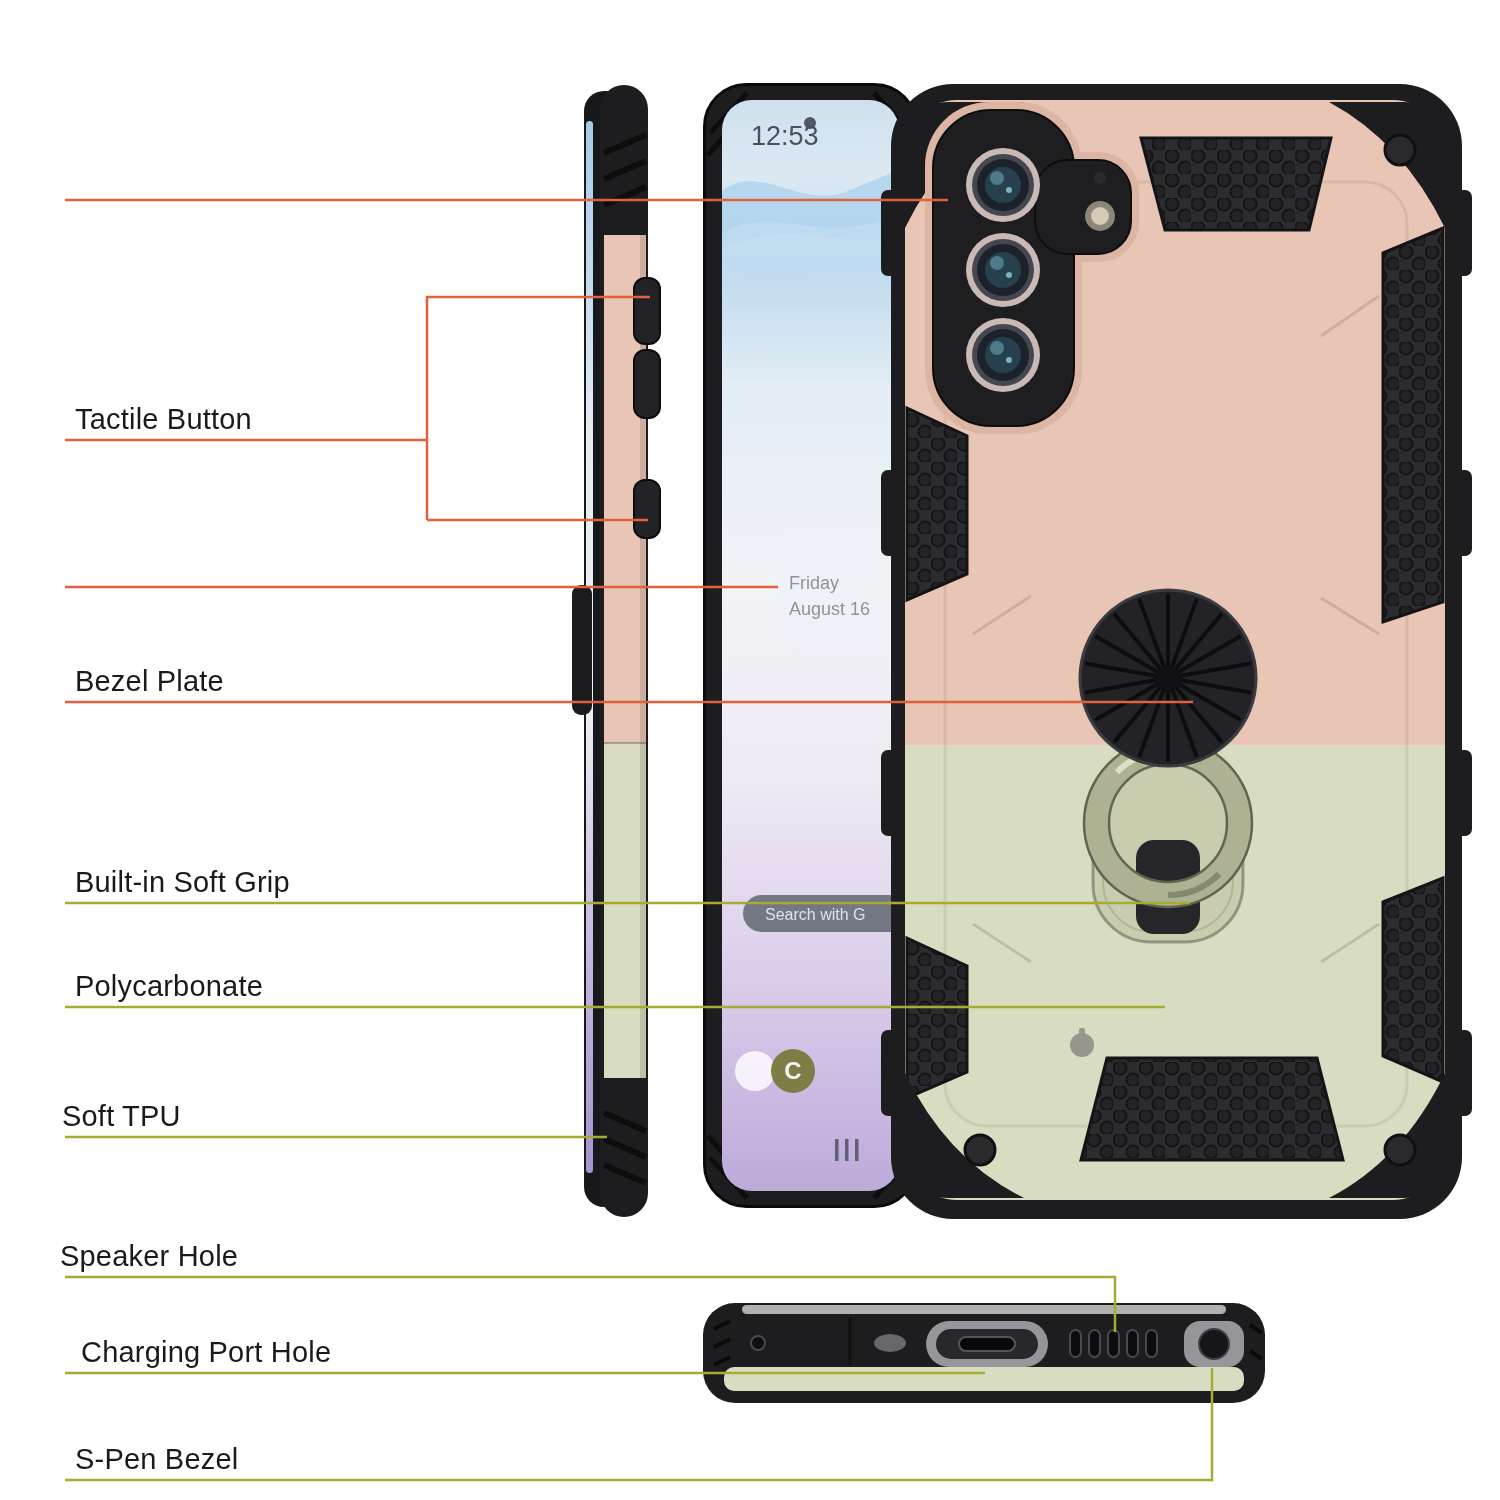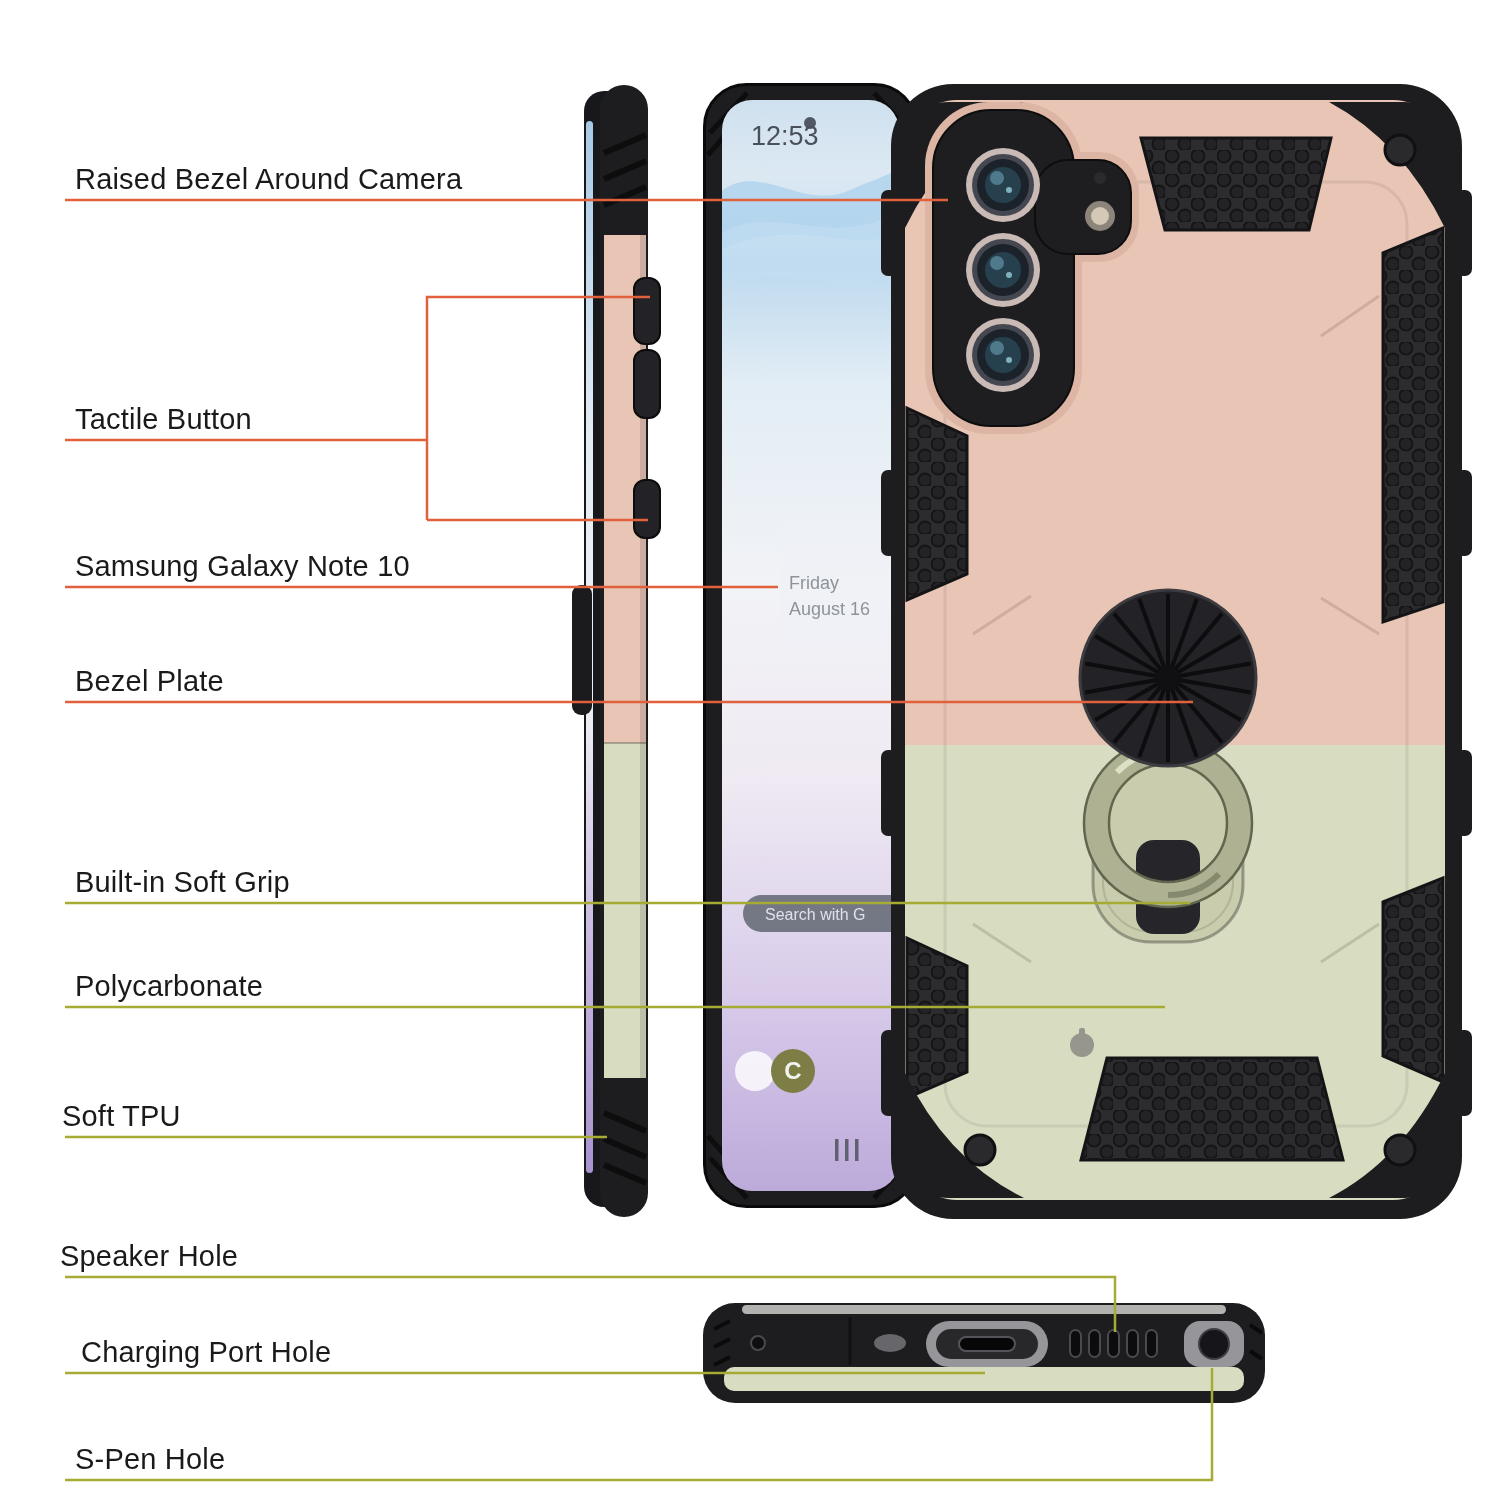--- a/index.html
+++ b/index.html
@@ -13,30 +13,28 @@
     position:absolute;font-size:29px;line-height:34px;color:var(--label-text,#1a1a1a);
     letter-spacing:.2px;white-space:nowrap;
   }
   svg text{font-family:"Liberation Sans",sans-serif;}
 </style>
 </head>
 <body>
 
 <div class="canvas">
 
-  <div class="label" style="left:75px;top:162px">Raised Bezel Around Camera</div>
   <div class="label" style="left:75px;top:402px">Tactile Button</div>
-  <div class="label" style="left:75px;top:549px">Samsung Galaxy Note 10</div>
   <div class="label" style="left:75px;top:664px">Bezel Plate</div>
   <div class="label" style="left:75px;top:865px">Built-in Soft Grip</div>
   <div class="label" style="left:75px;top:969px">Polycarbonate</div>
   <div class="label" style="left:62px;top:1099px">Soft TPU</div>
   <div class="label" style="left:60px;top:1239px">Speaker Hole</div>
   <div class="label" style="left:81px;top:1335px">Charging Port Hole</div>
-  <div class="label" style="left:75px;top:1442px">S-Pen Hole</div>
+  <div class="label" style="left:75px;top:1442px">S-Pen Bezel</div>
 
   <svg class="layer" style="left:570px;top:85px;z-index:10" width="100" height="1132" viewBox="0 0 100 1132">
     <defs>
       <linearGradient id="sideScr" x1="0" y1="0" x2="0" y2="1">
         <stop offset="0" stop-color="#a8c9e6"></stop>
           <stop offset="0.3" stop-color="#e4ecf4"></stop>
         <stop offset="0.55" stop-color="#f0f0f4"></stop>
           <stop offset="0.8" stop-color="#c5b4de"></stop>
         <stop offset="1" stop-color="#a893cf"></stop>
       </linearGradient>

